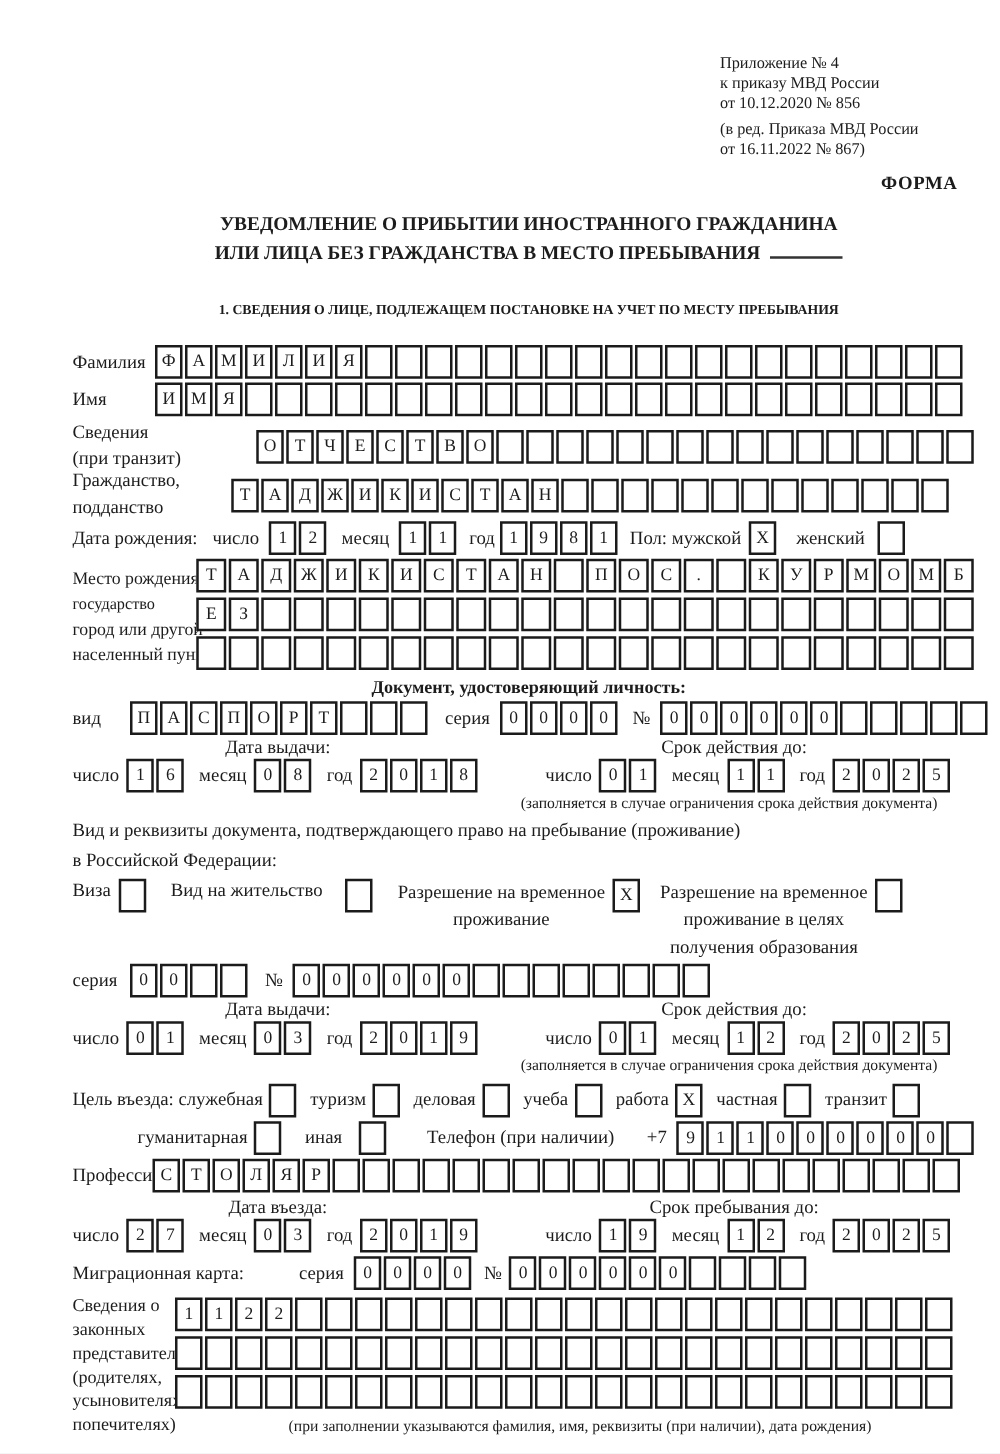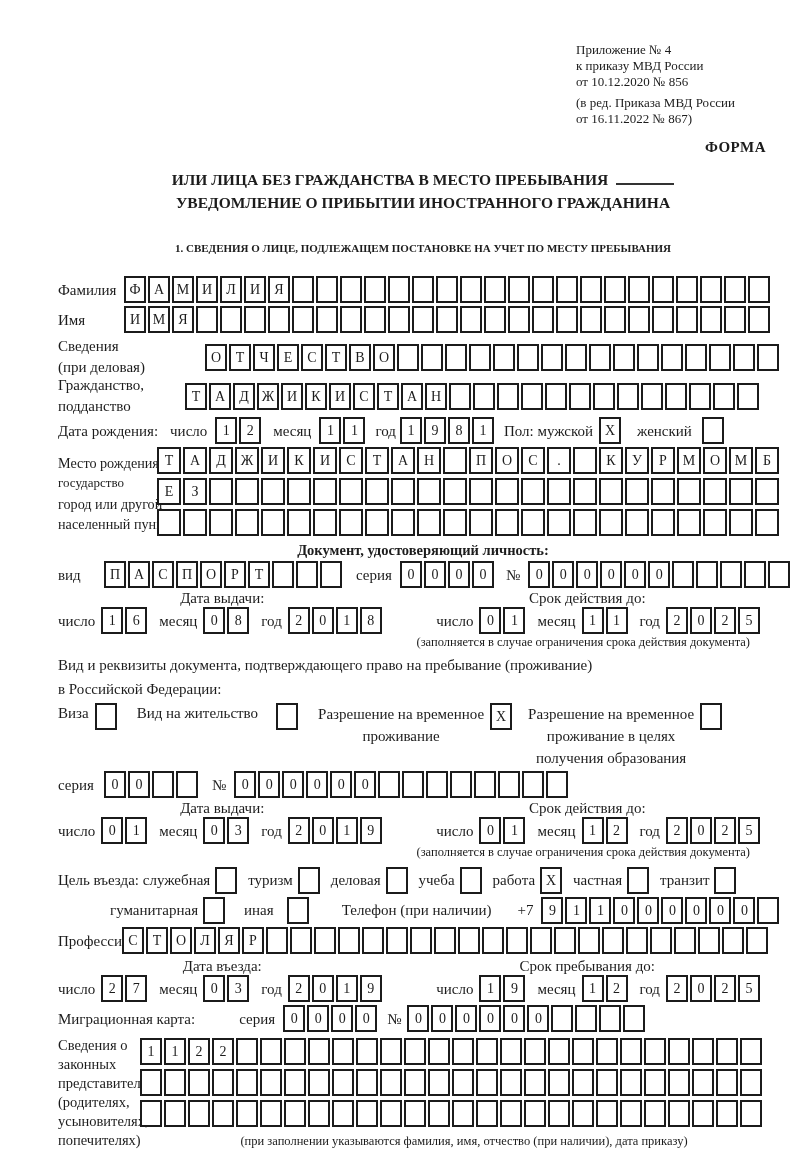--- a/index.html
+++ b/index.html
@@ -59,22 +59,22 @@
     <div>к приказу МВД России</div>
     <div>от 10.12.2020 № 856</div>
     <div class="gap"></div>
     <div>(в ред. Приказа МВД России</div>
     <div>от 16.11.2022 № 867)</div>
   </div>
 
   <div class="forma">ФОРМА</div>
 
   <div class="title">
+    <div>УВЕДОМЛЕНИЕ О ПРИБЫТИИ ИНОСТРАННОГО ГРАЖДАНИНА</div>
     <div><span>ИЛИ ЛИЦА БЕЗ ГРАЖДАНСТВА В МЕСТО ПРЕБЫВАНИЯ</span><span class="uline"></span></div>
-    <div>УВЕДОМЛЕНИЕ О ПРИБЫТИИ ИНОСТРАННОГО ГРАЖДАНИНА</div>
   </div>
 
   <div class="sect">1. СВЕДЕНИЯ О ЛИЦЕ, ПОДЛЕЖАЩЕМ ПОСТАНОВКЕ НА УЧЕТ ПО МЕСТУ ПРЕБЫВАНИЯ</div>
 
   <div class="row" style="margin-top:22px;">
     <span class="lbl lw66">Фамилия</span>
     <span class="cells">
         <span class="cb">Ф</span>
         <span class="cb">А</span>
         <span class="cb">М</span>
@@ -134,21 +134,21 @@
         <span class="cb"></span>
         <span class="cb"></span>
         <span class="cb"></span>
         <span class="cb"></span>
       </span>
   </div>
 
   <div class="row mt3">
     <span class="lw147">
       <span class="lbl2" style="display:block;">Сведения</span>
-      <span class="lbl2" style="display:block;">(при деловая)</span>
+      <span class="lbl2" style="display:block;">(при транзит)</span>
     </span>
     <span class="cells">
         <span class="cb">О</span>
         <span class="cb">Т</span>
         <span class="cb">Ч</span>
         <span class="cb">Е</span>
         <span class="cb">С</span>
         <span class="cb">Т</span>
         <span class="cb">В</span>
         <span class="cb">О</span>
@@ -790,17 +790,17 @@
             <span class="cb"></span>
             <span class="cb"></span>
             <span class="cb"></span>
             <span class="cb"></span>
             <span class="cb"></span>
             <span class="cb"></span>
             <span class="cb"></span>
             <span class="cb"></span>
           </span>
       </span>
-      <span class="repnote" style="display:block;">(при заполнении указываются фамилия, имя, отчество (при наличии), дата приказу)</span>
+      <span class="repnote" style="display:block;">(при заполнении указываются фамилия, имя, реквизиты (при наличии), дата рождения)</span>
     </span>
   </div>
 
 </div>
 
 </body></html>

